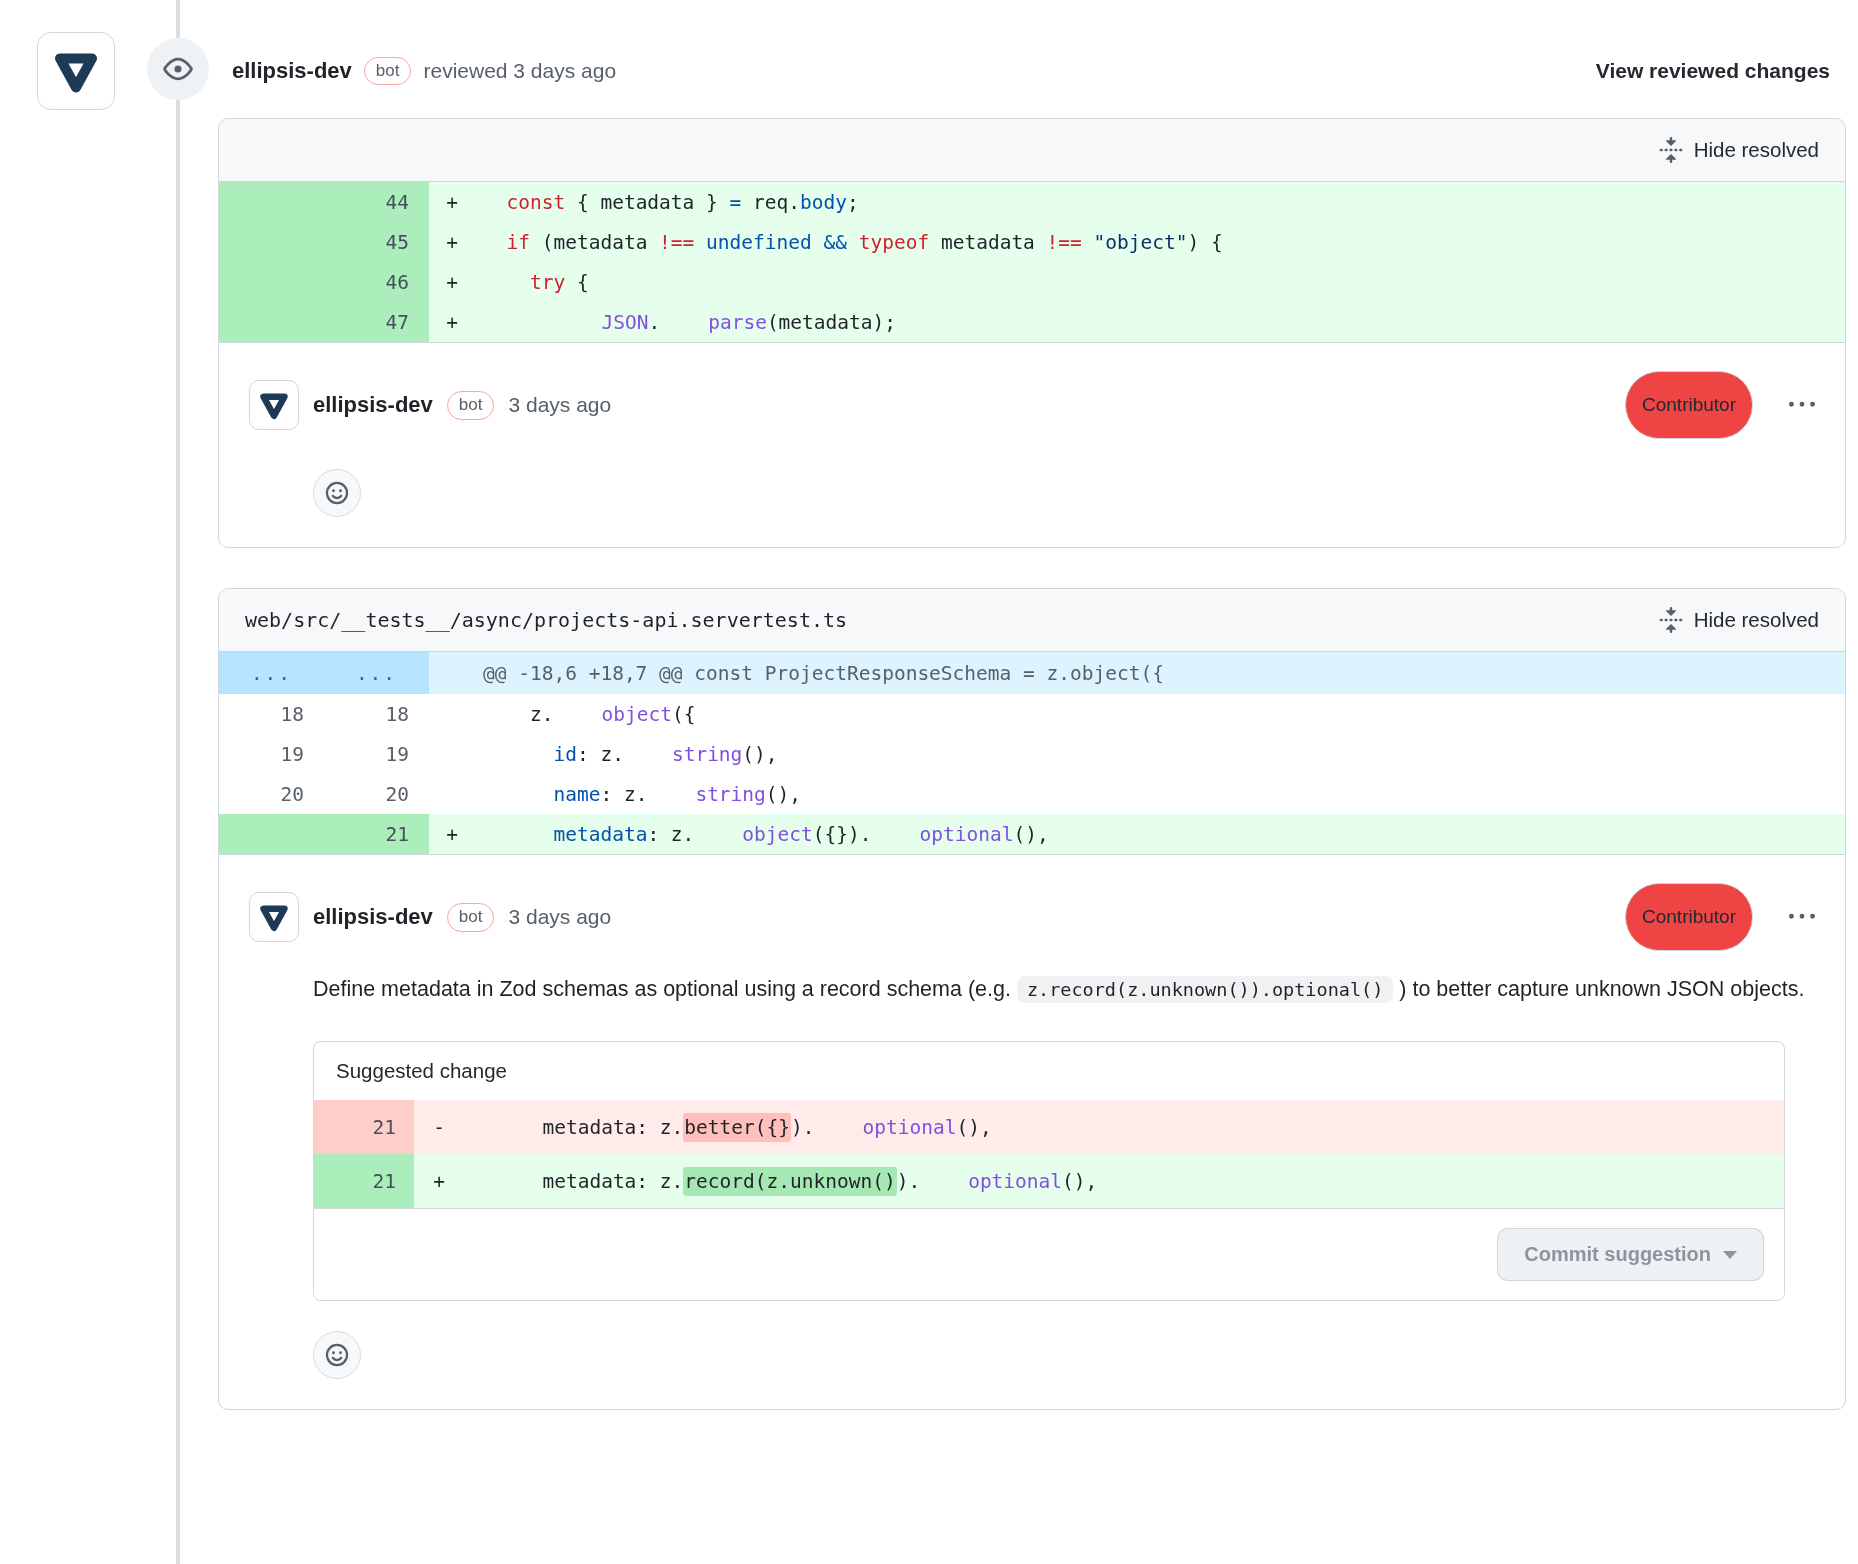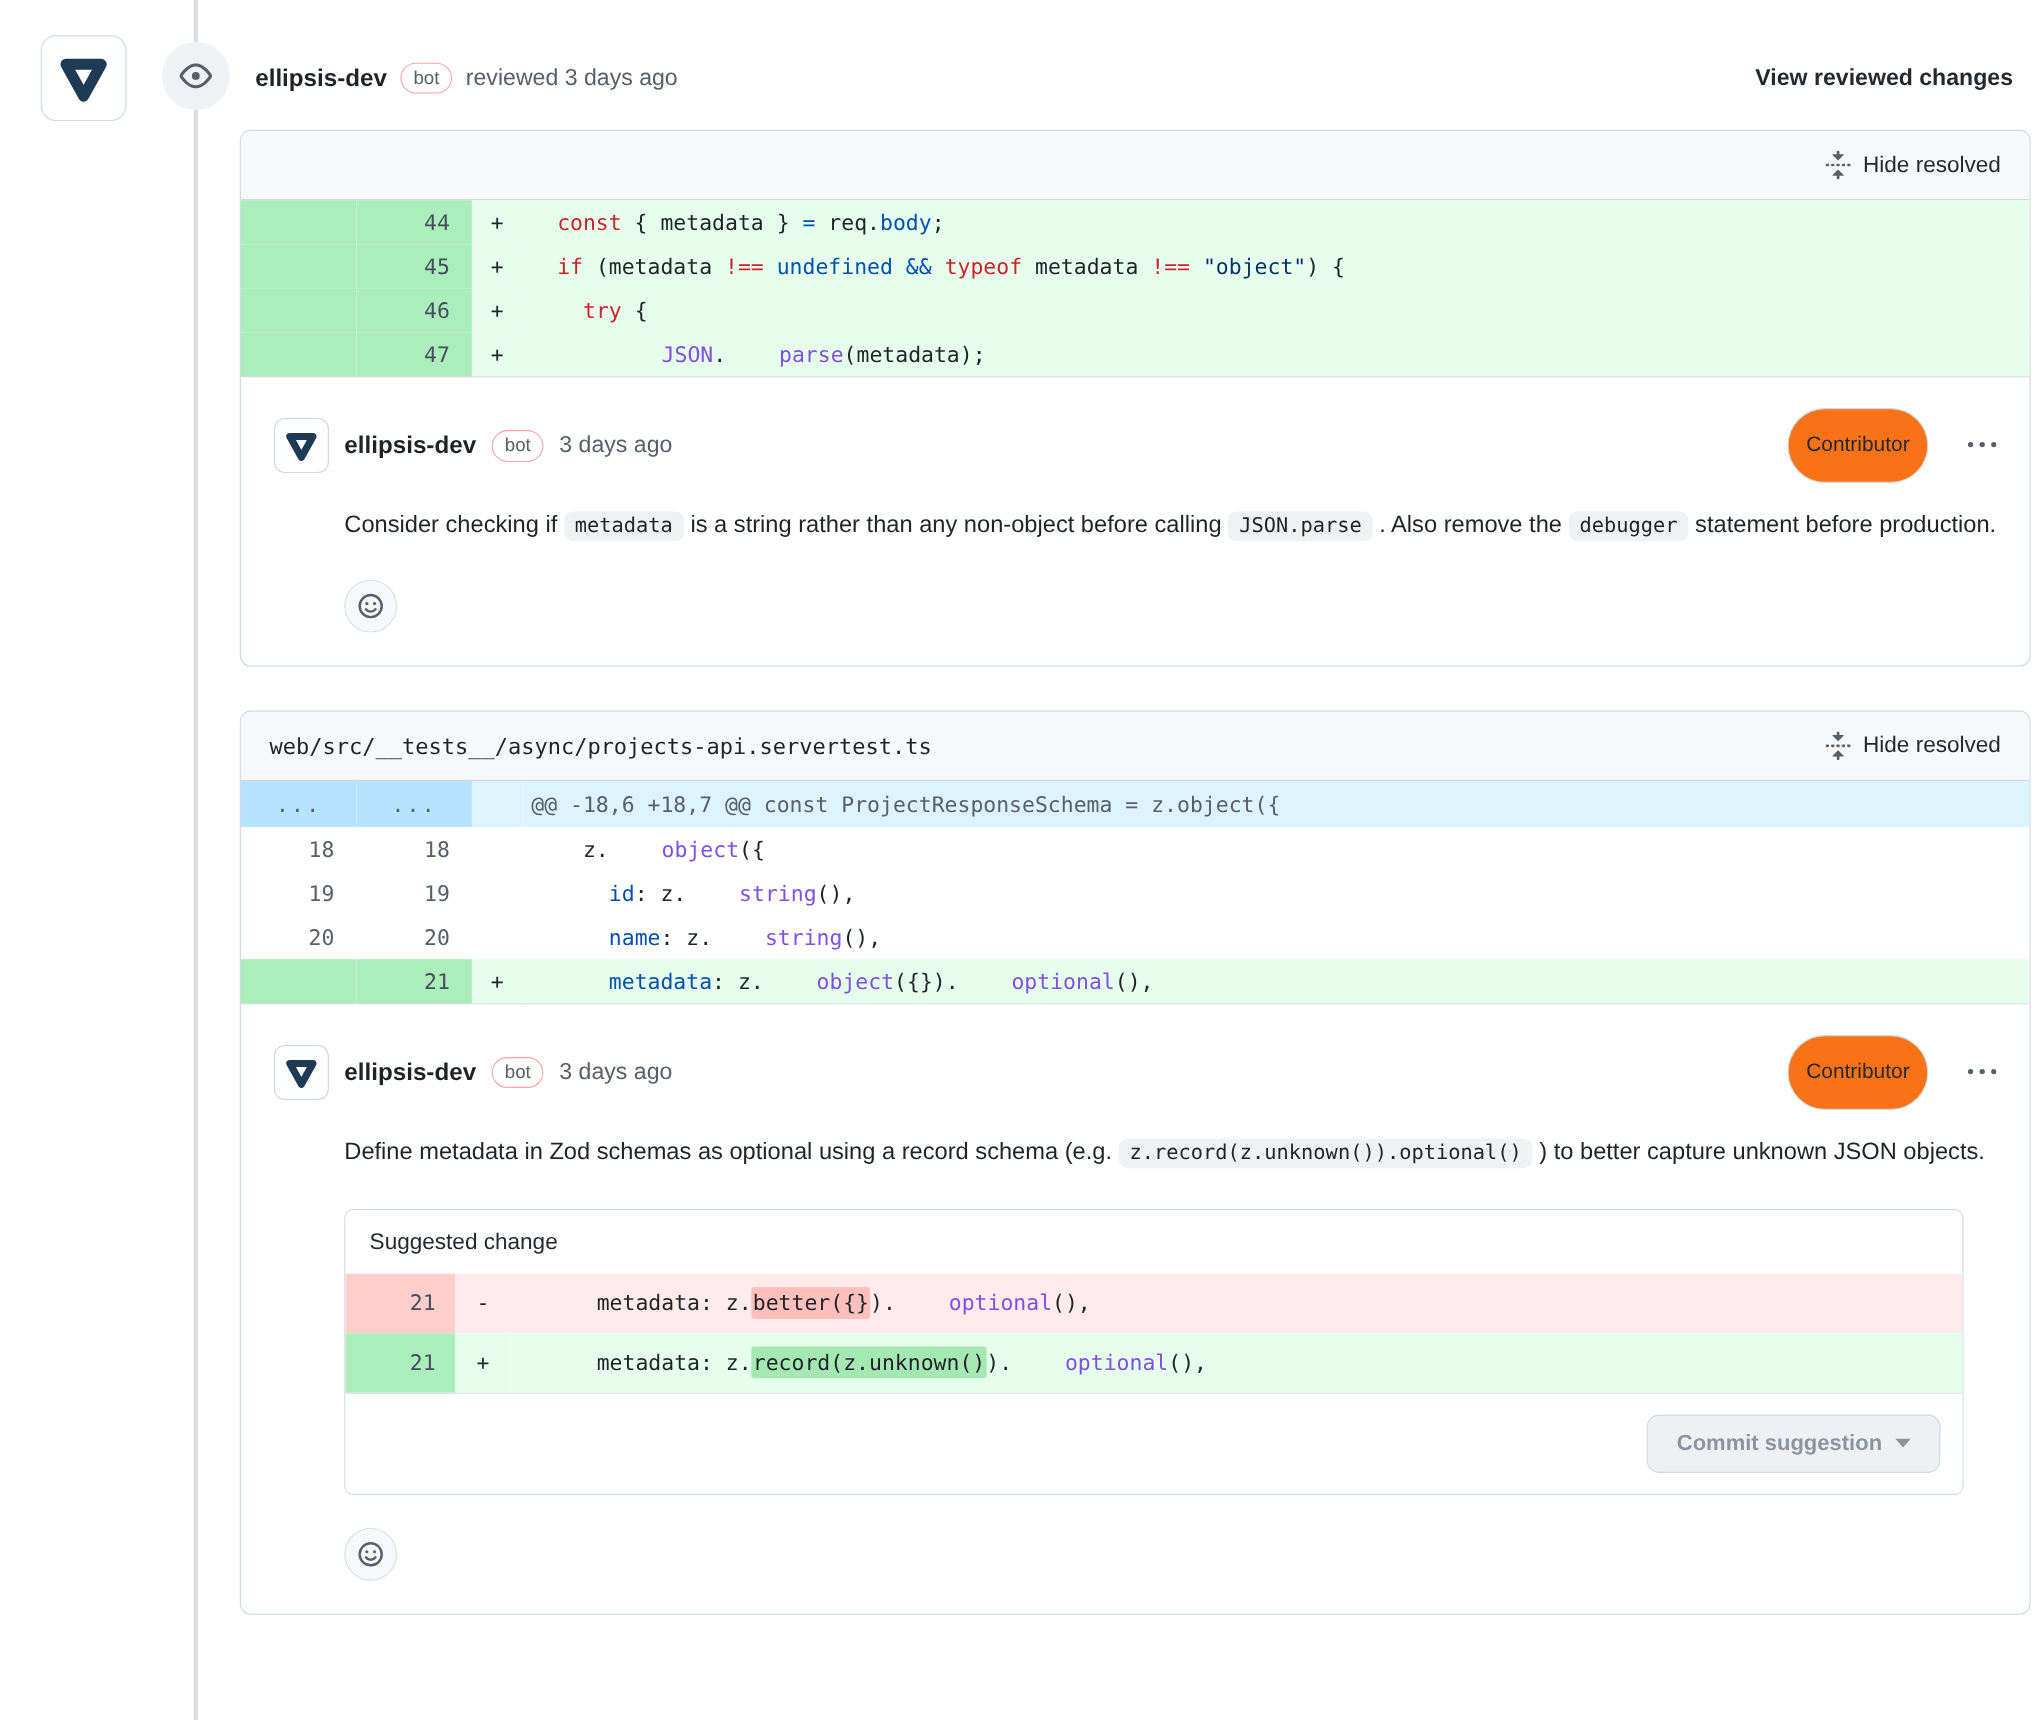--- a/index.html
+++ b/index.html
@@ -63,21 +63,21 @@
   .tok-k { color:#cf222e; } .tok-c { color:#0550ae; } .tok-e { color:#8250df;margin-left:48px; }
   .tok-s { color:#0a3069; } .tok-p { color:#1f2328; } .tok-h { color:#57606a; }
 
   
   .comment { border-top:1px solid #d0d7de; padding:28px 30px 30px 30px; }
   .comment-head { display:flex; align-items:center; gap:14px; }
   .avatar-sm {
     width:50px; height:50px; border:1px solid #d0d7de; border-radius:10px; background:#fff;
     display:flex; align-items:center; justify-content:center; flex:none;
   }
-  .role-pill { border:1px solid #d0d7de; border-radius:999px; font-size:19px; color:#24292f; padding:22px 16px; background:#f97316; }
+  .role-pill { border:1px solid #d0d7de; border-radius:999px; font-size:19px; color:#24292f; padding:22px 16px; background:#ef4444; }
   .kebab { margin-left:22px; color:#57606a; cursor:pointer; display:flex; align-items:center; }
   .comment-content { margin-left:64px; }
   .comment-body { margin-top:20px; font-size:21.5px; line-height:1.75; color:#1f2328; max-width:1510px; }
   .inline-code {
     font-family:"DejaVu Sans Mono", monospace; font-size:18.5px; background:#eff1f3;
     border-radius:8px; padding:3px 10px; white-space:nowrap;
   }
   .reaction {
     margin-top:30px; width:48px; height:48px; border-radius:50%; border:1px solid #d8dee4;
     background:#f6f8fa; color:#57606a; display:flex; align-items:center; justify-content:center; cursor:pointer;
@@ -176,21 +176,20 @@
       <span class="muted">3 days ago</span>
       <span class="spacer"></span>
       <span class="role-pill">Contributor</span>
       <span class="kebab">
         <svg width="26" height="26" viewBox="0 0 16 16" fill="#57606a">
           <path d="M8 9a1.5 1.5 0 1 0 0-3 1.5 1.5 0 0 0 0 3ZM1.5 9a1.5 1.5 0 1 0 0-3 1.5 1.5 0 0 0 0 3Zm13 0a1.5 1.5 0 1 0 0-3 1.5 1.5 0 0 0 0 3Z"></path>
         </svg>
       </span>
     </div>
     <div class="comment-content">
-      <div class="comment-body">Consider checking if <span class="inline-code">metadata</span> is a string rather than any non-object before calling <span class="inline-code">JSON.parse</span> . Also remove the <span class="inline-code">debugger</span> statement before production.</div>
       <div class="reaction">
         <svg width="28" height="28" viewBox="0 0 24 24" fill="none" stroke="#57606a" stroke-width="1.9">
           <circle cx="12" cy="12" r="8.6"></circle>
           <circle cx="9" cy="10" r="0.6" fill="#57606a" stroke="none"></circle>
             <circle cx="9" cy="10" r="1.25" fill="#57606a" stroke="none"></circle>
           <circle cx="15" cy="10" r="1.25" fill="#57606a" stroke="none"></circle>
           <path d="M8.3 14.4c1 1.25 2.3 1.9 3.7 1.9s2.7-.65 3.7-1.9" stroke-linecap="round"></path>
         </svg>
       </div>
     </div>

